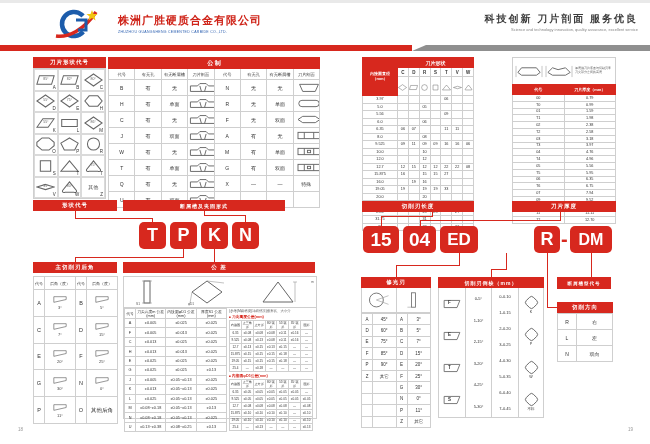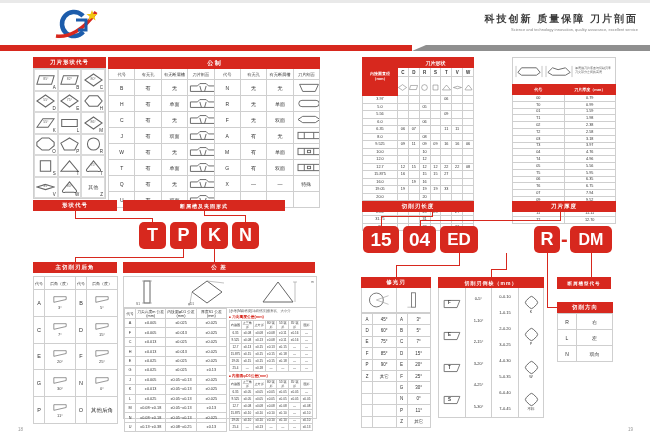--- a/index.html
+++ b/index.html
@@ -119,22 +119,26 @@
 
 <div class="page">
   <div class="abs top-edge"></div>
 
   <svg class="abs" style="left:52px;top:6px;width:62px;height:36px;" viewBox="0 0 62 36">
     <circle cx="22" cy="18" r="12" fill="none" stroke="#1c5cab" stroke-width="4.5" stroke-dasharray="58 18" transform="rotate(40 22 18)"></circle>
     <path d="M4 30 C 16 32, 32 24, 44 6" fill="none" stroke="#d7281e" stroke-width="3.5"></path>
     <path d="M24 14 L34 14 L34 24 L26 24" fill="none" stroke="#1c5cab" stroke-width="3"></path>
     <polygon points="40,4 41.5,8 45.5,8 42.5,10.5 43.5,14.5 40,12 36.5,14.5 37.5,10.5 34.5,8 38.5,8" fill="#f2c410"></polygon>
   </svg>
+  <div class="abs" style="left:118px;top:13px;">
+    <div class="company-cn">株洲广胜硬质合金有限公司</div>
+    <div class="company-en">ZHUZHOU GUANGSHENG CEMENTED CARBIDE CO.,LTD.</div>
+  </div>
   <div class="abs" style="right:12px;top:12px;width:260px;text-align:right;">
-    <div class="slogan-cn">科技创新 质量保障 刀片剖面</div>
+    <div class="slogan-cn">科技创新 刀片剖面 服务优良</div>
     <div class="slogan-en">Science and technology innovation, quality assurance, excellent service</div>
   </div>
   <div class="abs bar-red"></div>
   <div class="abs bar-gray"></div>
 
   <div class="abs shape-wrap">
     <div class="redbar shape-title">刀片形状代号</div>
     <div class="shape-grid">
         <div class="shape-cell">
           <svg class="shp" viewBox="0 0 22 16">

